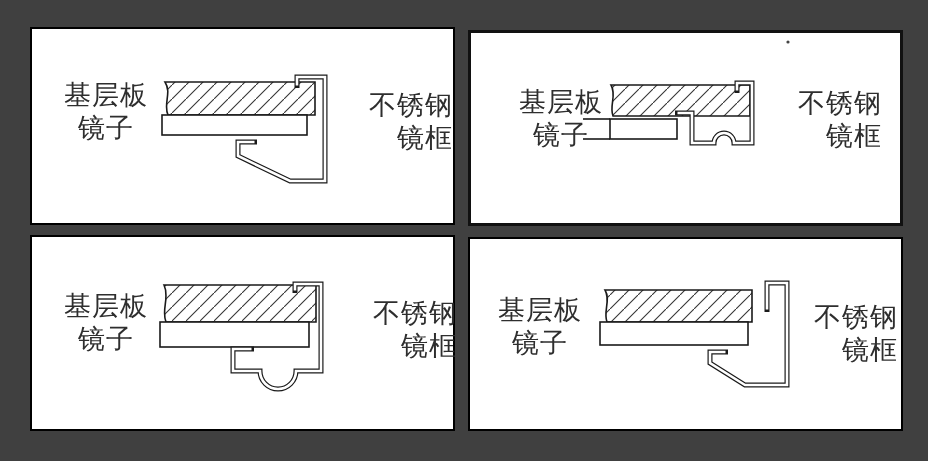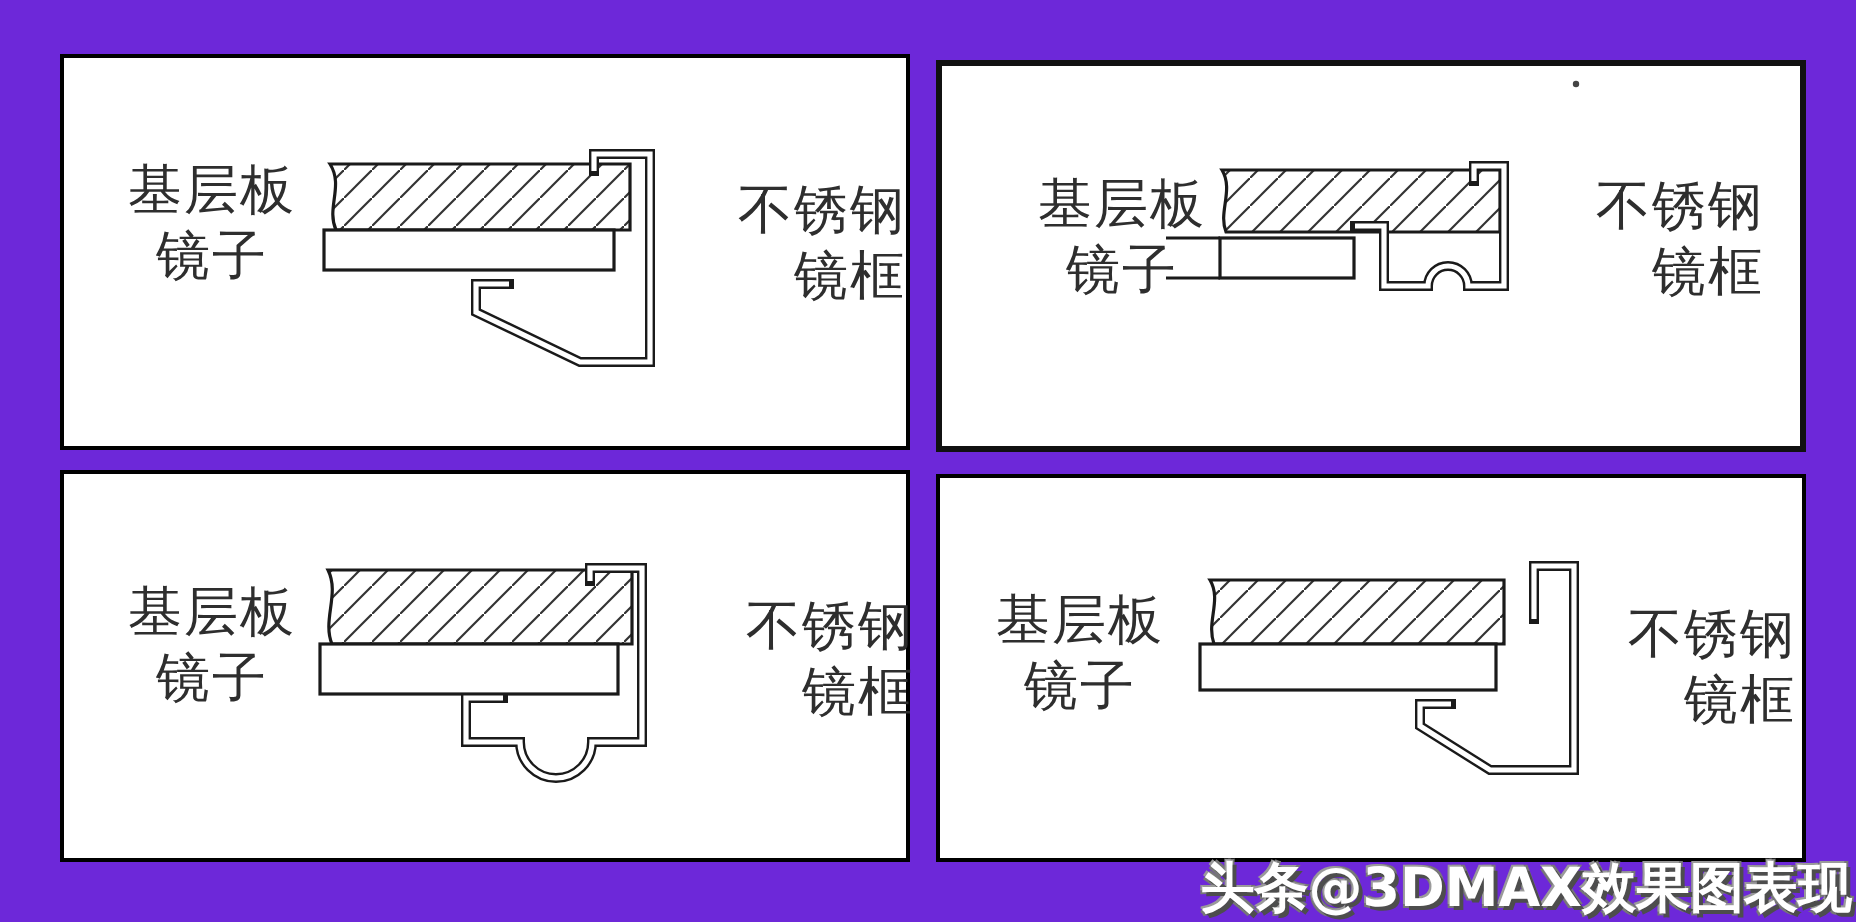--- a/index.html
+++ b/index.html
@@ -1,17 +1,17 @@
 <!DOCTYPE html>
 <html><head>
 <meta charset="utf-8">
 <style>
   html,body{margin:0;padding:0;background:#ffffff;}
   .screen{
-    position:relative;width:928px;height:461px;background:#6d28d9;overflow:hidden;
+    position:relative;width:928px;height:461px;background:#404040;overflow:hidden;
     font-family:"Liberation Serif","DejaVu Serif",serif;
   }
   .panel{position:absolute;background:#ffffff;box-sizing:border-box;}
   .panel.b2{border:2px solid #000000;}
   .panel.b3{border:3px solid #111111;}
   .panel svg{position:absolute;left:0;top:0;}
   .lbl{
     position:absolute;color:#2e2e2e;font-size:27px;line-height:33px;
     letter-spacing:1px;white-space:nowrap;font-weight:500;
   }
@@ -128,15 +128,14 @@
     <div class="lbl center" style="left:16px;top:55px;width:108px;">
       <div>基层板</div>
       <div>镜子</div>
     </div>
     <div class="lbl left" style="left:333px;top:62px;width:95px;">
       <div>不锈钢</div>
       <div>镜框</div>
     </div>
   </div>
 
-  <div class="watermark">头条@3DMAX效果图表现</div>
 
 </div>
 
 </body></html>

